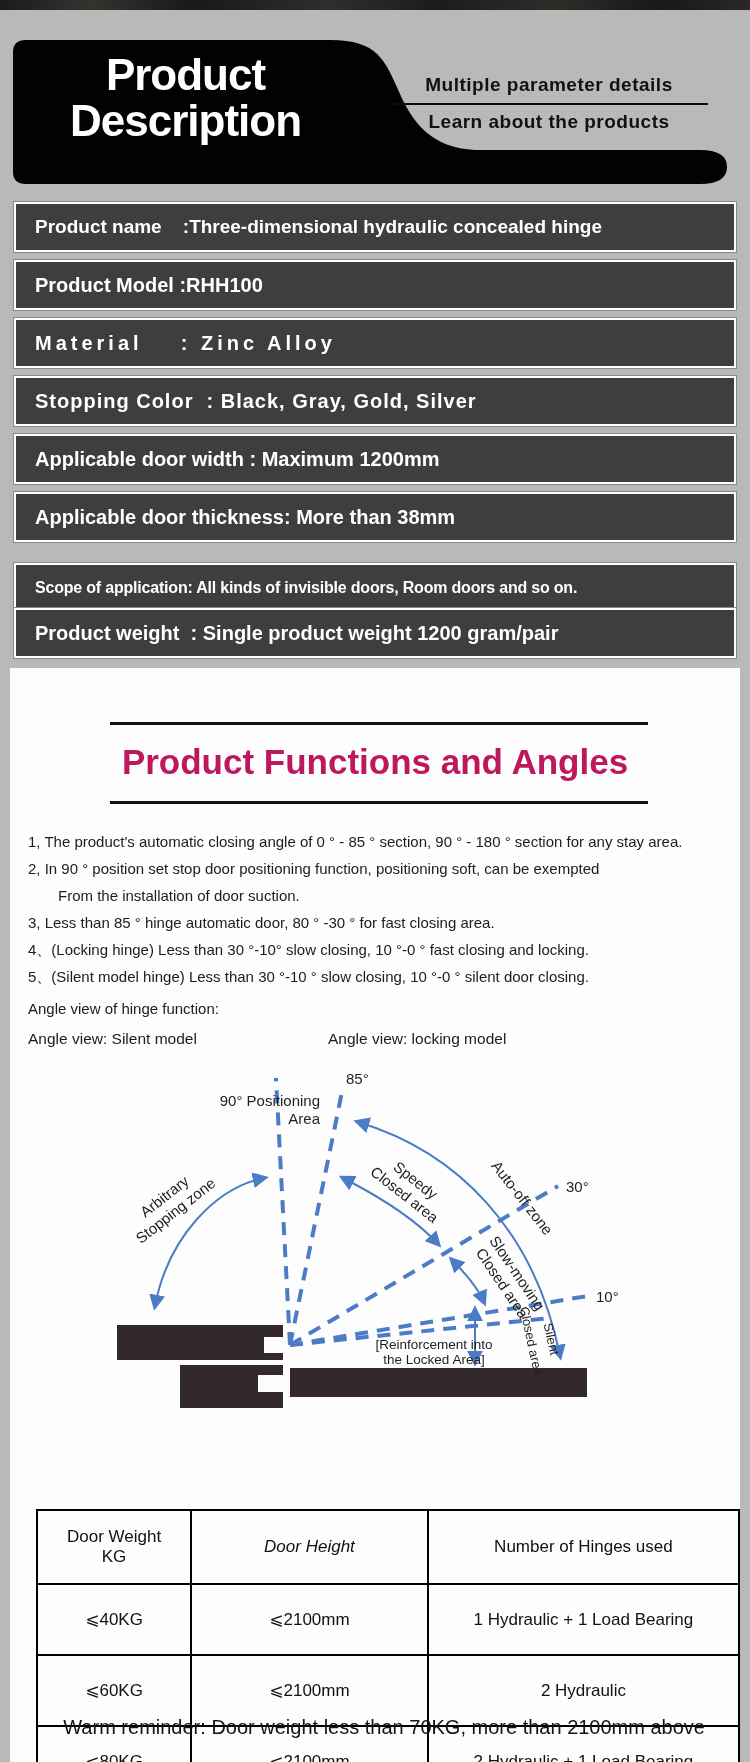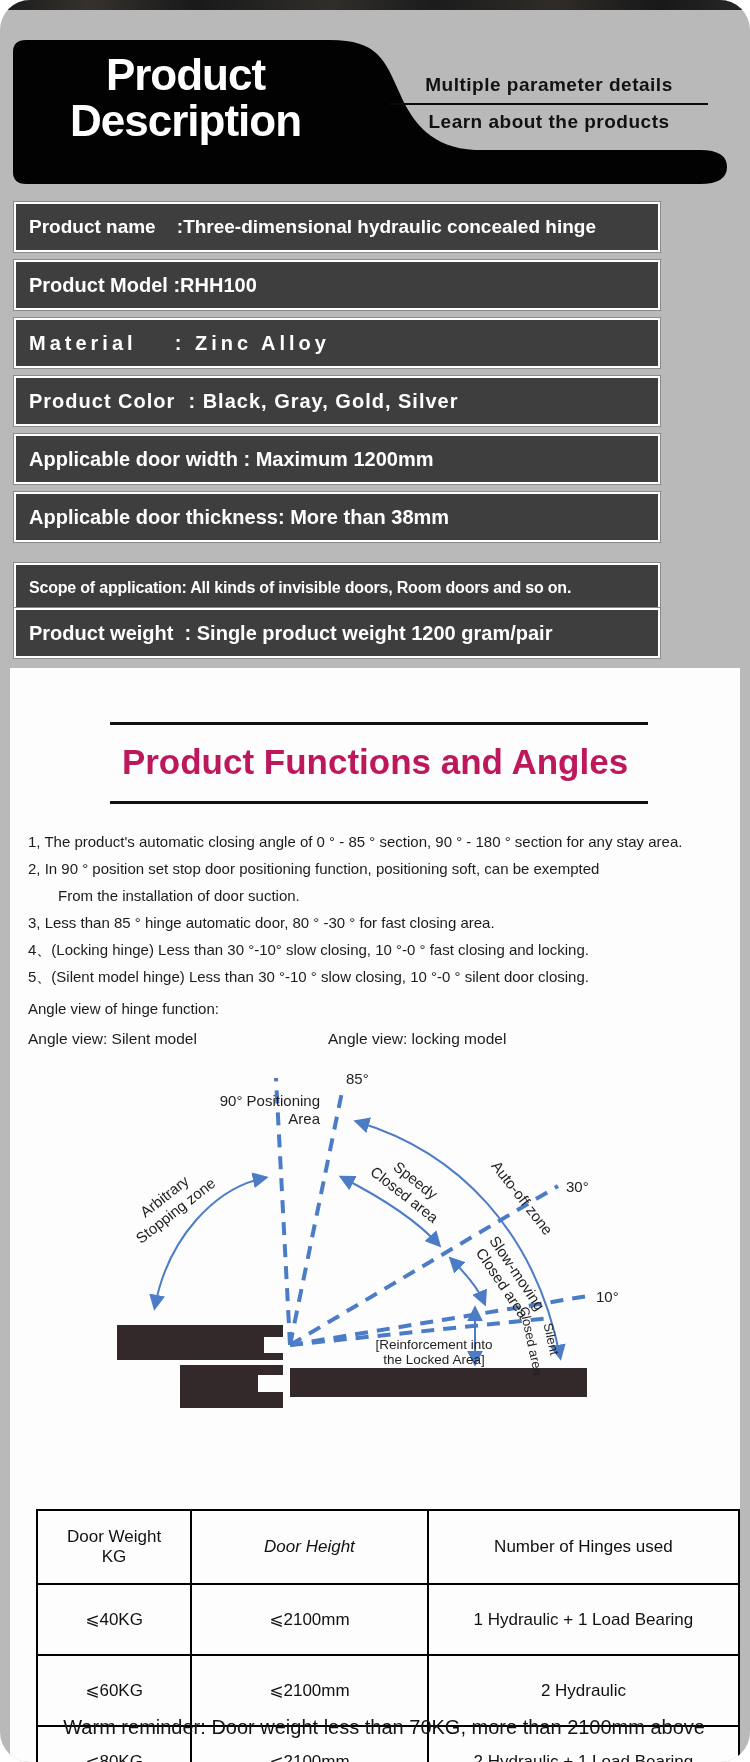--- a/index.html
+++ b/index.html
@@ -1,35 +1,35 @@
 <!DOCTYPE html>
 <html><head>
 <meta charset="utf-8">
 <style>
   html,body{margin:0;padding:0;}
   body{font-family:"Liberation Sans","DejaVu Sans",sans-serif;}
-  .page{position:relative;width:750px;height:1762px;background:#b9b9b9;overflow:hidden;border-radius:30px;}
+  .page{position:relative;width:750px;height:1762px;background:#b9b9b9;overflow:hidden;}
 
   
   .top-strip{position:absolute;left:0;top:0;width:750px;height:10px;
     background:linear-gradient(90deg,#1b1b1b,#35322e 12%,#191919 26%,#302e2b 44%,#1c1c1c 58%,#2f2c28 74%,#181818 88%,#2a2827);}
 
   
   .header-shape{position:absolute;left:0;top:0;}
   .header-title{position:absolute;left:13px;top:52px;width:345px;text-align:center;
     color:#fff;font-size:44px;font-weight:bold;line-height:46px;letter-spacing:-1px;}
   .header-sub{position:absolute;left:390px;top:73px;width:318px;text-align:center;color:#111;}
   .header-sub .sub-line{font-size:19px;font-weight:600;letter-spacing:.5px;line-height:24px;}
   .header-sub .divider{height:2px;background:#0b0b0b;margin:6px 0 5px 0;}
 
   
-  .spec-row{position:absolute;left:14px;width:646px;height:50px;background:#3e3e3e;
+  .spec-row{position:absolute;left:14px;width:722px;height:50px;background:#3e3e3e;
     border:2px solid #fff;outline:1px solid #8a8a8a;box-sizing:border-box;
     color:#fff;font-weight:bold;font-size:20px;display:flex;align-items:center;
-    padding-left:13px;white-space:pre;}
+    padding-left:19px;white-space:pre;}
   .fs19{font-size:19px;}
   .ls-wide{letter-spacing:4px;}
   .ls-1{letter-spacing:1px;}
   .small{font-size:16px;letter-spacing:-.2px;margin-top:13px;}
 
   
   .panel{position:absolute;left:10px;top:668px;width:730px;height:1094px;background:#fdfdfd;}
   .rule{position:absolute;left:100px;width:538px;height:3px;background:#111;}
   .rule1{top:54px;} .rule2{top:133px;}
   .fn-title{position:absolute;left:0;top:60px;width:730px;height:68px;display:flex;
@@ -71,21 +71,21 @@
 
   <div class="header-sub">
     <div class="sub-line">Multiple parameter details</div>
     <div class="divider"></div>
     <div class="sub-line">Learn about the products</div>
   </div>
 
   <div class="spec-row fs19" style="top:202px">Product name    :Three-dimensional hydraulic concealed hinge</div>
   <div class="spec-row" style="top:260px">Product Model :RHH100</div>
   <div class="spec-row ls-wide" style="top:318px">Material    : Zinc Alloy</div>
-  <div class="spec-row ls-1" style="top:376px">Product Color  : Black, Gray, Gold, Silver</div>
+  <div class="spec-row ls-1" style="top:376px">Stopping Color  : Black, Gray, Gold, Silver</div>
   <div class="spec-row" style="top:434px">Applicable door width : Maximum 1200mm</div>
   <div class="spec-row" style="top:492px">Applicable door thickness: More than 38mm</div>
   <div class="spec-row small" style="top:550px">Scope of application: All kinds of invisible doors, Room doors and so on.</div>
   <div class="spec-row" style="top:608px">Product weight  : Single product weight 1200 gram/pair</div>
 
   <div class="panel">
     <div class="rule rule1"></div>
     <div class="fn-title">Product Functions and Angles</div>
     <div class="rule rule2"></div>
 

